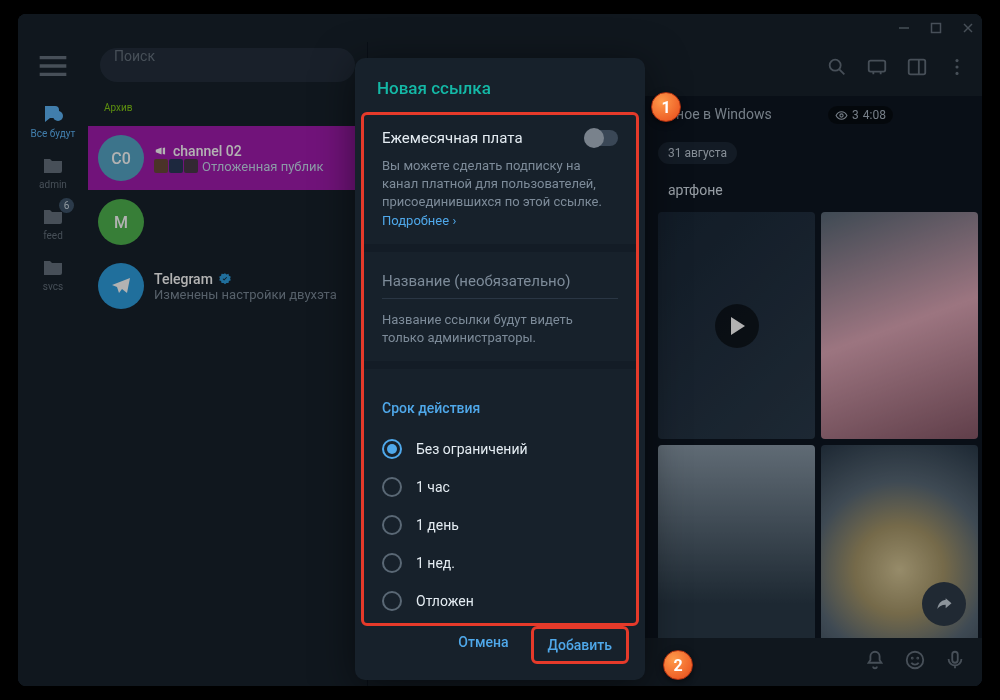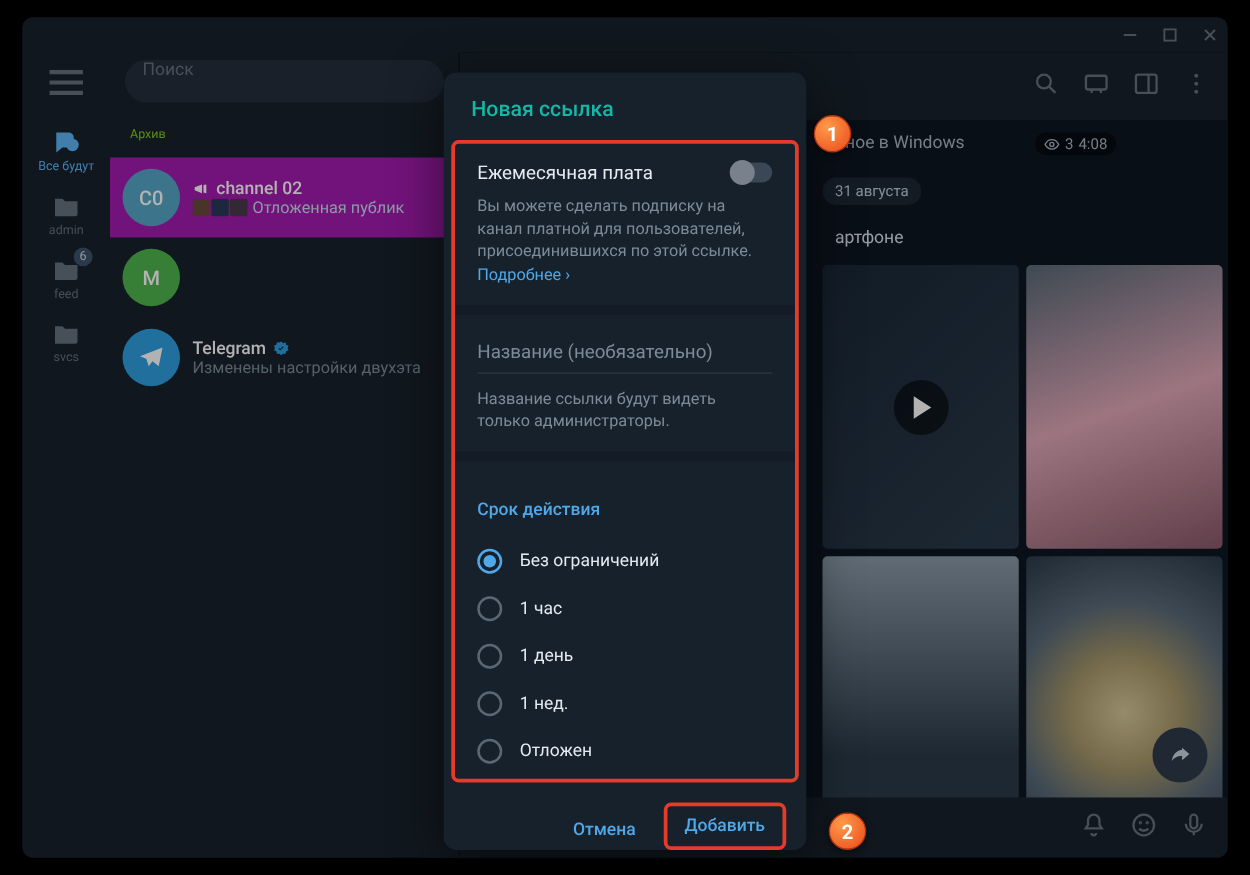--- a/index.html
+++ b/index.html
@@ -160,21 +160,21 @@
   .section-title { color:#4fa8ea; font-size:14px; font-weight:500; margin-bottom:14px;margin-top:17px; }
   .radio-row {
     display:flex; align-items:center; gap:14px; color:#e4ecf2; font-size:14px; padding:9px 0; cursor:pointer;
   }
   .radio {
     width:20px;height:20px;border:2px solid #5a6875;border-radius:50%;display:flex;align-items:center;justify-content:center;flex-shrink:0;
   }
   .radio.checked{border-color:#4fa8ea;}
   .radio.checked::after{content:"";width:10px;height:10px;background:#4fa8ea;border-radius:50%;}
   .modal-footer {
-    height:54px;display:flex;align-items:flex-end;justify-content:flex-end;padding:0 16px;gap:8px;
+    height:54px;display:flex;align-items:flex-start;justify-content:flex-end;padding:0 16px;gap:8px;
   }
   .btn-flat { color:#4fa8ea; font-size:14px; font-weight:500; padding:8px 14px; border-radius:4px; cursor:pointer; background:transparent;}
   .btn-primary { border:3px solid #e63a2a; border-radius:6px; }
 
   
   .anno {
     position:absolute; width:30px; height:30px; border-radius:50%;
     background:radial-gradient(circle at 35% 30%, #ff9a4a, #e84a1a);
     color:#fff; font-weight:700; font-size:16px; display:flex; align-items:center; justify-content:center;
     box-shadow:0 2px 6px rgba(0,0,0,.5); border:1px solid #b03010;

